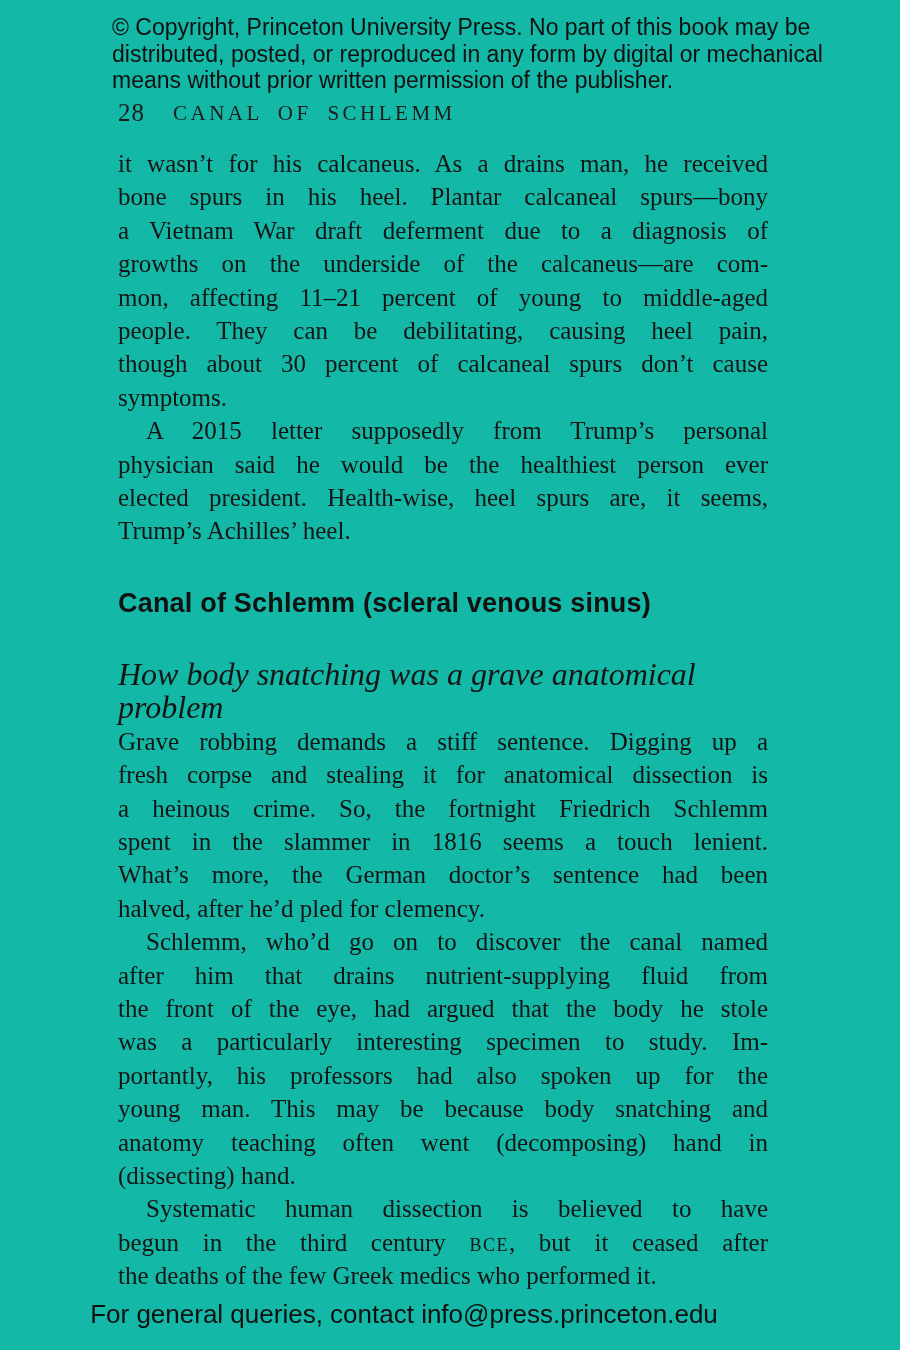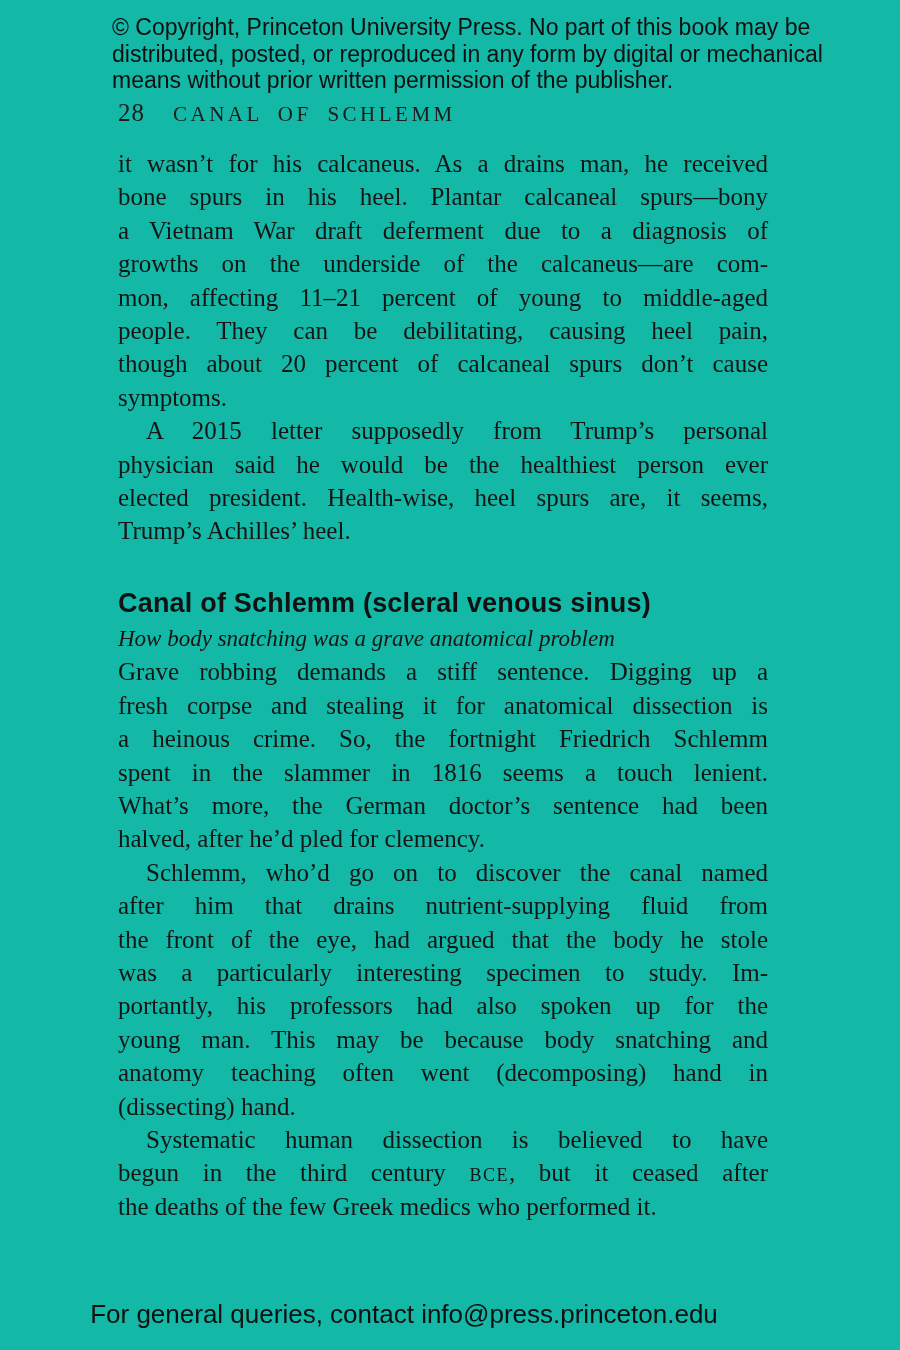--- a/index.html
+++ b/index.html
@@ -23,21 +23,21 @@
     font-family: "Liberation Sans", sans-serif;
     font-size: 23px; line-height: 26.5px;
     color: #101010;
     white-space: nowrap;
   }
 
   
   .running-head {
     position: absolute;
     left: 118px; top: 99px;
-    display: flex; align-items: flex-end;
+    display: flex; align-items: center;
     color: #1c1c1c;
   }
   .running-head .pagenum {
     font-size: 25px;
     letter-spacing: 1px;
   }
   .running-head .rh-title {
     margin-left: 28px;
     font-size: 21px;
     letter-spacing: 3.5px;
@@ -68,22 +68,23 @@
     font-size: 27px;
     line-height: 37px;
     letter-spacing: 0.2px;
     color: #111111;
   }
   .block.heading .line, .block.subtitle .line {
     text-align: left; text-align-last: left;
   }
   .block.subtitle {
     font-style: italic;
-    font-size: 23px;
+    font-size: 32px;
     line-height: 33.4px;
+    margin-top: 36px;
   }
 
   .sc {
     font-variant: small-caps;
     letter-spacing: 1.5px;
   }
 
   
   .footer {
     position: absolute;
@@ -111,21 +112,21 @@
   </div>
 
   <div class="text-block">
       <div class="block body">
         <div class="line"><span>it wasn’t for his calcaneus. As a drains man, he received</span></div>
         <div class="line"><span>bone spurs in his heel. Plantar calcaneal spurs—bony</span></div>
         <div class="line"><span>a Vietnam War draft deferment due to a diagnosis of</span></div>
         <div class="line"><span>growths on the underside of the calcaneus—are com-</span></div>
         <div class="line"><span>mon, affecting 11–21 percent of young to middle-aged</span></div>
         <div class="line"><span>people. They can be debilitating, causing heel pain,</span></div>
-        <div class="line"><span>though about 20 percent of calcaneal spurs don’t cause</span></div>
+        <div class="line"><span>though about 30 percent of calcaneal spurs don’t cause</span></div>
         <div class="line last"><span>symptoms.</span></div>
       </div>
       <div class="block body indent">
         <div class="line"><span>A 2015 letter supposedly from Trump’s personal</span></div>
         <div class="line"><span>physician said he would be the healthiest person ever</span></div>
         <div class="line"><span>elected president. Health-wise, heel spurs are, it seems,</span></div>
         <div class="line last"><span>Trump’s Achilles’ heel.</span></div>
       </div>
       <div class="block heading">
         <div class="line last"><span>Canal of Schlemm (scleral venous sinus)</span></div>

